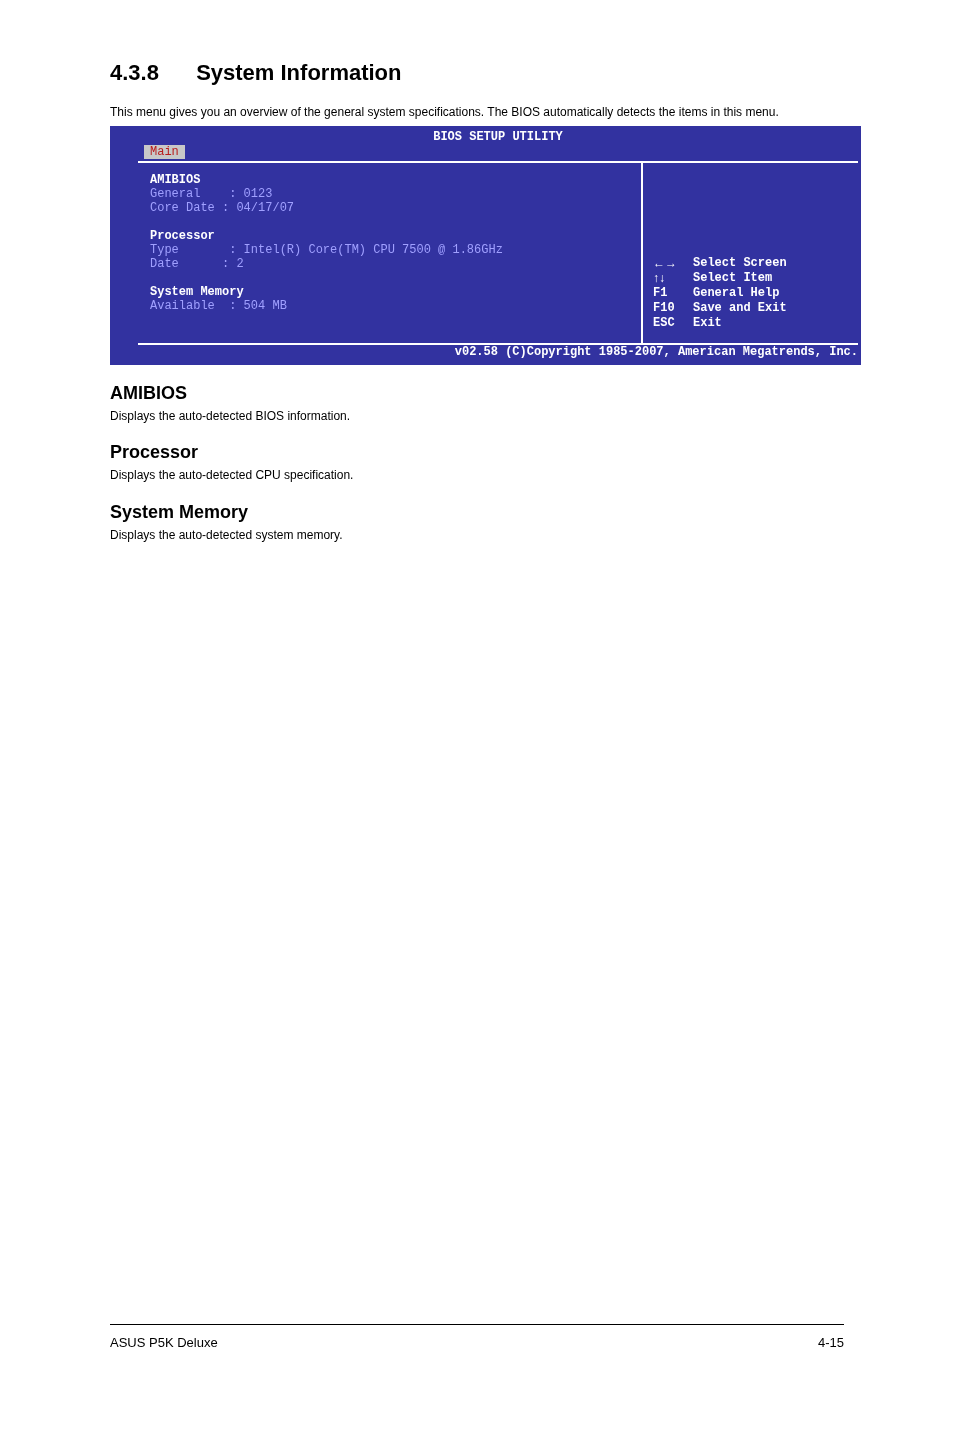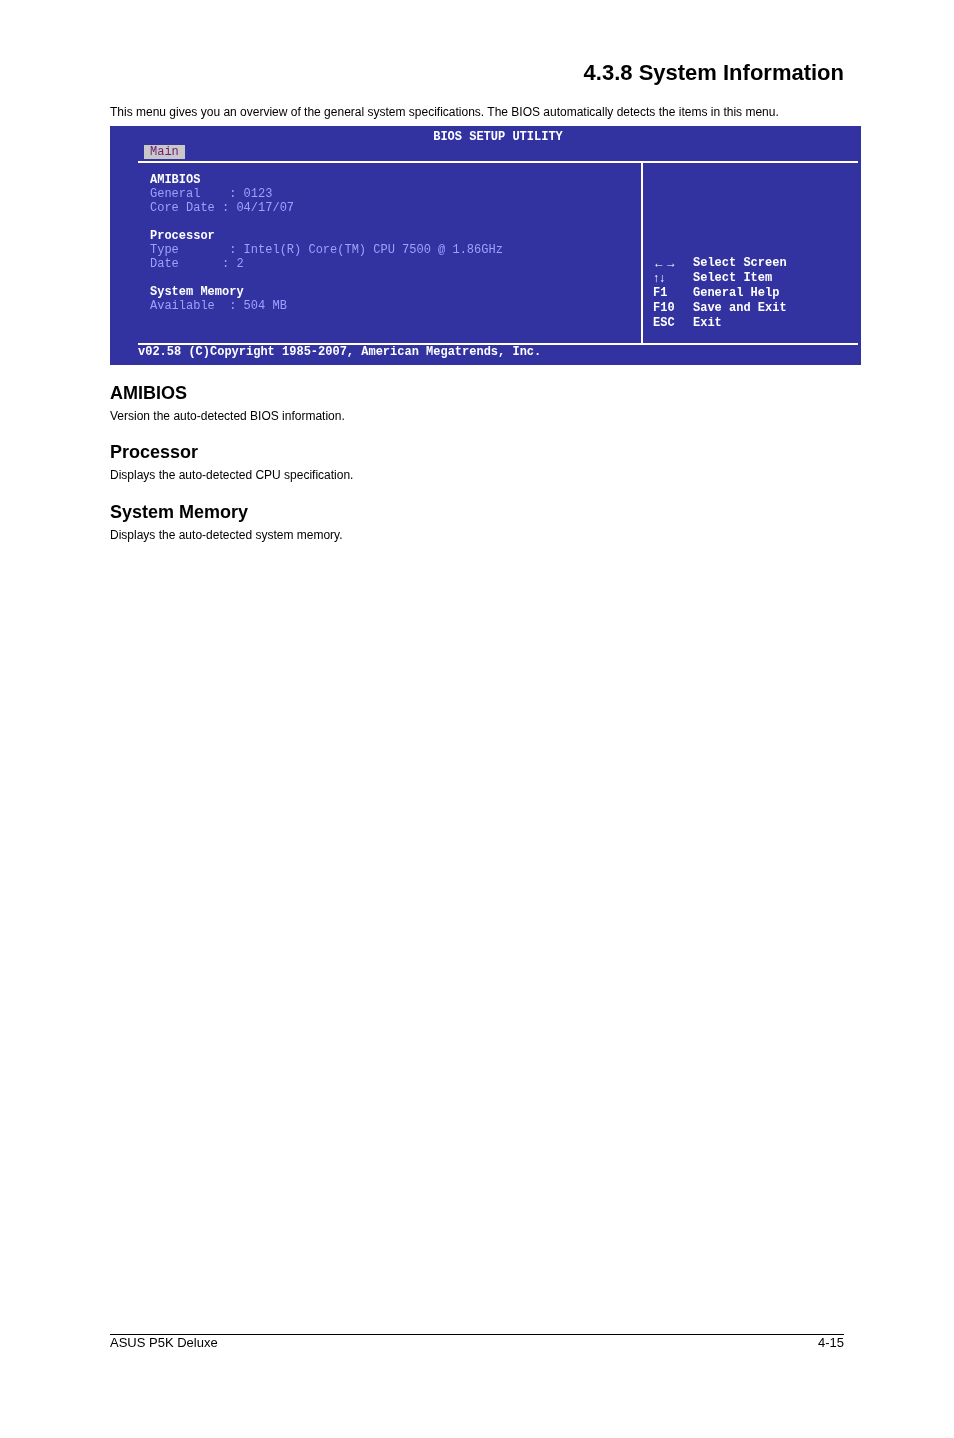--- a/index.html
+++ b/index.html
@@ -13,21 +13,20 @@
   .page {
     padding: 60px 110px 50px 110px;
     box-sizing: border-box;
     min-height: 1380px;
     position: relative;
   }
   h2.section {
     font-size: 22px;
     font-weight: bold;
     margin: 0 0 18px 0;
-    text-align: right;
   }
   h2.section .num {
     display: inline-block;
     width: 80px;
   }
   p.body {
     font-size: 12px;
     margin: 0 0 6px 0;
     line-height: 1.35;
   }
@@ -47,21 +46,21 @@
     text-align: center;
     padding: 1px 0;
   }
   .bios-tabbar {
     background: #3232A0;
     color: #fff;
     padding: 0 6px 2px 6px;
   }
   .bios-tab {
     background: #C8C8C8;
-    color: #701a75;
+    color: #b91c1c;
     padding: 0 6px;
     display: inline-block;
   }
   .bios-body {
     background: #3232A0;
     display: flex;
   }
   .bios-left {
     flex: 1;
     padding: 10px 12px 30px 12px;
@@ -89,36 +88,36 @@
     white-space: pre;
   }
   .legend {
     line-height: 1.25;
   }
   .legend-row { display: flex; }
   .legend-key { width: 40px; font-family: Liberation Mono, monospace; }
   .bios-footer {
     background: #3232A0;
     color: #fff;
-    text-align: left;
+    text-align: right;
     font-weight: bold;
     padding: 0 0 3px 0;
   }
   h3.sub {
     font-size: 18px;
     font-weight: bold;
     margin: 18px 0 4px 0;
   }
   .footer {
     position: absolute;
     bottom: 30px;
     left: 110px;
     right: 110px;
     border-top: 1px solid #000;
-    padding-top: 0;
+    padding-top: 10px;
     font-size: 13px;
     display: flex;
     justify-content: space-between;
   }
   .arrows { font-family: sans-serif; }
 </style>
 </head>
 <body>
 
 <div class="page">
@@ -170,21 +169,21 @@
               <span class="legend-key">ESC</span>
               <span>Exit</span>
             </div>
         </div>
       </div>
     </div>
     <div class="bios-footer">v02.58 (C)Copyright 1985-2007, American Megatrends, Inc.</div>
   </div>
 
   <h3 class="sub">AMIBIOS</h3>
-  <p class="body">Version the auto-detected BIOS information.</p>
+  <p class="body">Displays the auto-detected BIOS information.</p>
 
   <h3 class="sub">Processor</h3>
   <p class="body">Displays the auto-detected CPU specification.</p>
 
   <h3 class="sub">System Memory</h3>
   <p class="body">Displays the auto-detected system memory.</p>
 
   <div class="footer">
     <span>ASUS P5K Deluxe</span>
     <span>4-15</span>

